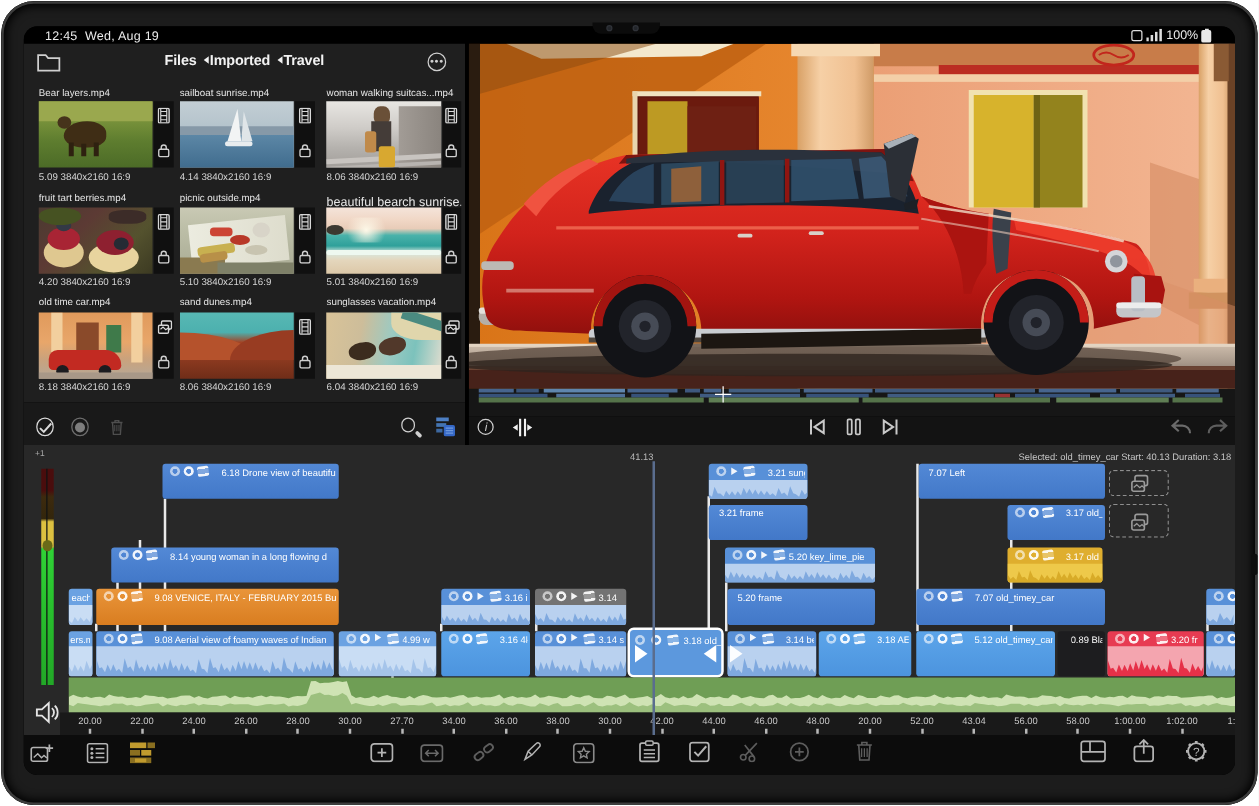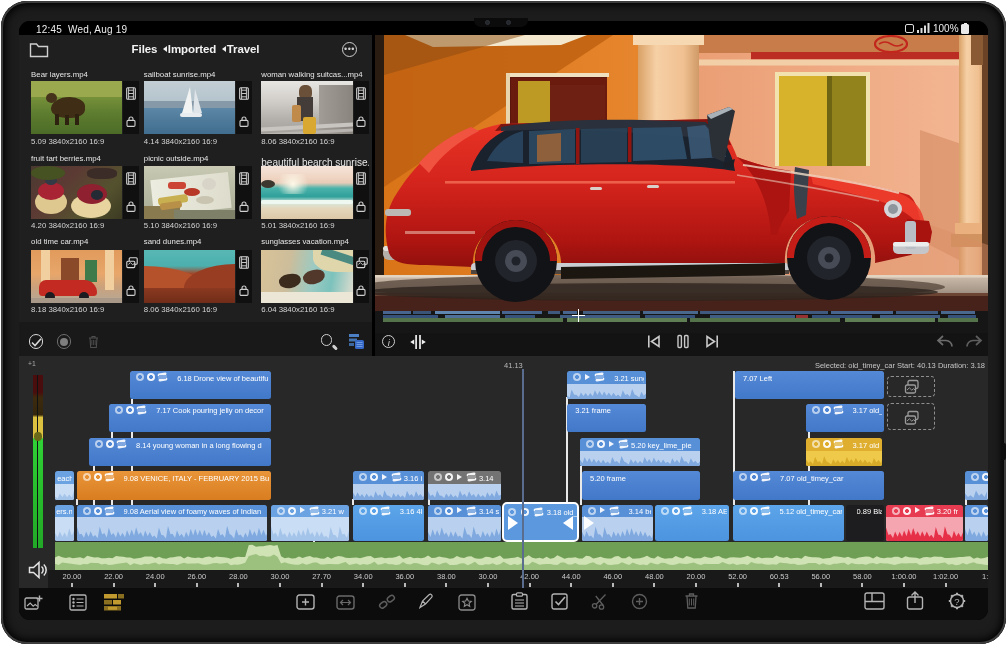--- a/index.html
+++ b/index.html
@@ -456,26 +456,20 @@
             </svg>
           </div>
           <span class="ci cig" style="left:6px;top:2.2px"></span>
           <span class="ci cis" style="left:18px;top:2.2px"></span>
           <span class="ci cif" style="left:28px;top:2.2px"></span>
           <div class="cliptext" style="left:47px;top:2.8px;right:2px">3.21 sunglas</div>
         </div>
         <div class="abs" style="left:734.9px;top:371px;width:149.10000000000002px;height:28px;background:linear-gradient(180deg,#5389d6,#4278c8);border-radius:2.5px;overflow:hidden">
           <div class="cliptext" style="left:8px;top:2.8px;right:2px">7.07 Left</div>
         </div>
-        <div class="abs" style="left:109.2px;top:403.5px;width:161.40000000000003px;height:28.0px;background:linear-gradient(180deg,#5389d6,#4278c8);border-radius:2.5px;overflow:hidden">
-          <span class="ci cig" style="left:6px;top:2.2px"></span>
-          <span class="ci cip" style="left:17px;top:2.2px"></span>
-          <span class="ci cif" style="left:28px;top:2.2px"></span>
-          <div class="cliptext" style="left:47px;top:2.8px;right:2px">7.17 Cook pouring jelly on decor</div>
-        </div>
         <div class="abs" style="left:567.2px;top:403.5px;width:78.89999999999998px;height:28.0px;background:linear-gradient(180deg,#5389d6,#4278c8);border-radius:2.5px;overflow:hidden">
           <div class="cliptext" style="left:8px;top:2.8px;right:2px">3.21 frame</div>
         </div>
         <div class="abs" style="left:805.5px;top:403.5px;width:78.5px;height:28.0px;background:linear-gradient(180deg,#5389d6,#4278c8);border-radius:2.5px;overflow:hidden">
           <span class="ci cig" style="left:6px;top:2.2px"></span>
           <span class="ci cip" style="left:17px;top:2.2px"></span>
           <span class="ci cif" style="left:28px;top:2.2px"></span>
           <div class="cliptext" style="left:47px;top:2.8px;right:2px">3.17 old_</div>
         </div>
         <div class="abs" style="left:89.1px;top:438px;width:181.50000000000003px;height:28px;background:linear-gradient(180deg,#5389d6,#4278c8);border-radius:2.5px;overflow:hidden">
@@ -586,21 +580,21 @@
         <div class="abs" style="left:270.8px;top:504.5px;width:78.39999999999998px;height:36.5px;background:#6ba2e2;border-radius:2.5px;overflow:hidden">
           <div class="abs" style="left:0;top:12.5px;width:78.39999999999998px;height:24.0px;background:#c9ddf4;overflow:hidden">
             <svg width="78" height="24" viewBox="0 0 78 24" style="position:absolute;left:0;bottom:0" preserveAspectRatio="none">
               <path d="M0,24 L0.0,9.3 L2.5,17.4 L4.6,15.6 L7.1,20.2 L9.2,10.8 L11.7,18.0 L13.8,16.3 L16.3,20.5 L18.4,14.4 L20.9,19.7 L22.9,15.3 L25.5,20.1 L27.5,12.7 L30.1,18.9 L32.1,12.7 L34.6,18.9 L36.7,10.2 L39.2,17.8 L41.3,15.3 L43.8,20.1 L45.9,13.9 L48.4,19.4 L50.5,14.8 L53.0,19.9 L55.1,18.7 L57.6,21.6 L59.6,10.0 L62.2,17.7 L64.2,18.0 L66.8,21.3 L68.8,9.3 L71.3,17.4 L73.4,16.7 L75.9,20.7 L78.0,13.7 L78.0,19.4 L78,24 Z" fill="#a5c4ea" fill-opacity="1"></path>
             </svg>
           </div>
           <span class="ci cig" style="left:6px;top:2.2px"></span>
           <span class="ci cip" style="left:17px;top:2.2px"></span>
           <span class="ci cis" style="left:29px;top:2.2px"></span>
           <span class="ci cif" style="left:39px;top:2.2px"></span>
-          <div class="cliptext" style="left:51px;top:2.8px;right:2px">3.21 w</div>
+          <div class="cliptext" style="left:51px;top:2.8px;right:2px">4.99 w</div>
         </div>
         <div class="abs" style="left:352.8px;top:504.5px;width:71.59999999999997px;height:36.5px;background:linear-gradient(180deg,#5ca5ea,#4c94de);border-radius:2.5px;overflow:hidden">
           <span class="ci cig" style="left:6px;top:2.2px"></span>
           <span class="ci cip" style="left:17px;top:2.2px"></span>
           <span class="ci cif" style="left:28px;top:2.2px"></span>
           <div class="cliptext" style="left:47px;top:2.8px;right:2px">3.16 4k d</div>
         </div>
         <div class="abs" style="left:427.9px;top:504.5px;width:73.0px;height:36.5px;background:#5890d8;border-radius:2.5px;overflow:hidden">
           <div class="abs" style="left:0;top:12.5px;width:73.0px;height:24.0px;background:#b9d1ef;overflow:hidden">
             <svg width="73" height="24" viewBox="0 0 73 24" style="position:absolute;left:0;bottom:0" preserveAspectRatio="none">
@@ -718,21 +712,21 @@
         <div class="rlbl" style="left:571.2px;top:571.5px">44.00</div>
         <div class="abs" style="left:570.2px;top:583px;width:2px;height:3.5px;background:#b9b9b9"></div>
         <div class="rlbl" style="left:612.8px;top:571.5px">46.00</div>
         <div class="abs" style="left:611.8px;top:583px;width:2px;height:3.5px;background:#b9b9b9"></div>
         <div class="rlbl" style="left:654.4px;top:571.5px">48.00</div>
         <div class="abs" style="left:653.4px;top:583px;width:2px;height:3.5px;background:#b9b9b9"></div>
         <div class="rlbl" style="left:696.0px;top:571.5px">20.00</div>
         <div class="abs" style="left:695.0px;top:583px;width:2px;height:3.5px;background:#b9b9b9"></div>
         <div class="rlbl" style="left:737.6px;top:571.5px">52.00</div>
         <div class="abs" style="left:736.6px;top:583px;width:2px;height:3.5px;background:#b9b9b9"></div>
-        <div class="rlbl" style="left:779.2px;top:571.5px">60.53</div>
+        <div class="rlbl" style="left:779.2px;top:571.5px">43.04</div>
         <div class="abs" style="left:778.2px;top:583px;width:2px;height:3.5px;background:#b9b9b9"></div>
         <div class="rlbl" style="left:820.8px;top:571.5px">56.00</div>
         <div class="abs" style="left:819.8px;top:583px;width:2px;height:3.5px;background:#b9b9b9"></div>
         <div class="rlbl" style="left:862.4px;top:571.5px">58.00</div>
         <div class="abs" style="left:861.4px;top:583px;width:2px;height:3.5px;background:#b9b9b9"></div>
         <div class="rlbl" style="left:904.0px;top:571.5px">1:00.00</div>
         <div class="abs" style="left:903.0px;top:583px;width:2px;height:3.5px;background:#b9b9b9"></div>
         <div class="rlbl" style="left:945.6px;top:571.5px">1:02.00</div>
         <div class="abs" style="left:944.6px;top:583px;width:2px;height:3.5px;background:#b9b9b9"></div>
         <div class="rlbl" style="left:987.2px;top:571.5px">1:0</div>

